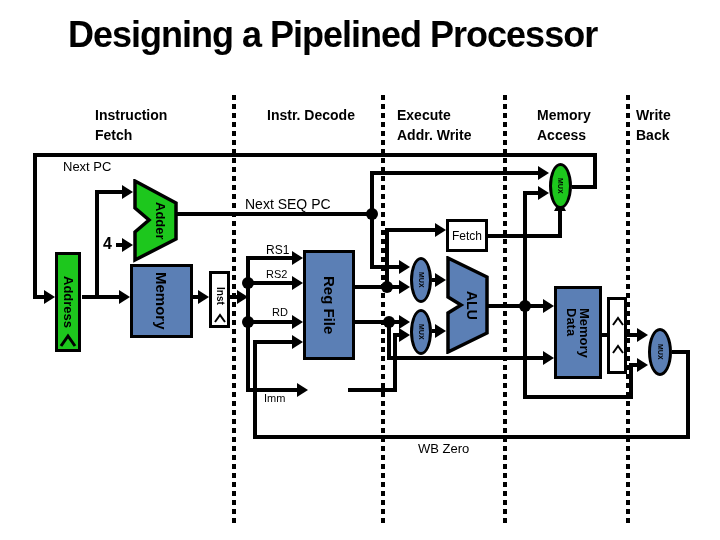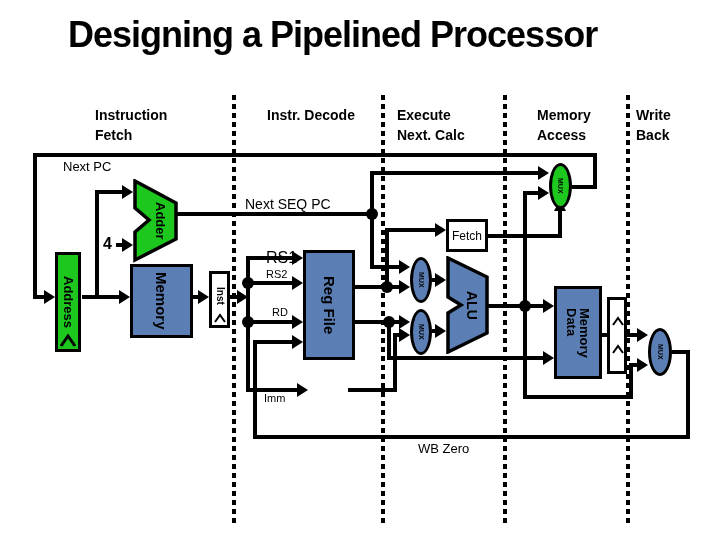--- a/index.html
+++ b/index.html
@@ -37,21 +37,21 @@
 
   <div class="hdr" style="left:95px;top:105px">
     <div>Instruction</div>
     <div>Fetch</div>
   </div>
   <div class="hdr" style="left:267px;top:105px">
     <div>Instr. Decode</div>
   </div>
   <div class="hdr" style="left:397px;top:105px">
     <div>Execute</div>
-    <div>Next. Calc</div>
+    <div>Addr. Write</div>
   </div>
   <div class="hdr" style="left:537px;top:105px">
     <div>Memory</div>
     <div>Access</div>
   </div>
   <div class="hdr" style="left:636px;top:105px">
     <div>Write</div>
     <div>Back</div>
   </div>
 
@@ -213,19 +213,19 @@
       <polyline points="1,9 6,2 11,9" fill="none" stroke="#000" stroke-width="2"></polyline>
     </svg>
   </div>
 
   <div class="box blue mux" style="left:648px;top:328px;width:24px;height:48px">
     <div class="vtext" style="font-size:7px">MUX</div>
   </div>
 
   <div class="lbl" style="left:63px;top:159px">Next PC</div>
   <div class="lbl" style="left:245px;top:196px;font-size:14px">Next SEQ PC</div>
-  <div class="lbl" style="left:266px;top:249px;font-size:16px">RS1</div>
+  <div class="lbl" style="left:266px;top:243px;font-size:12px">RS1</div>
   <div class="lbl" style="left:266px;top:268px;font-size:11px">RS2</div>
   <div class="lbl" style="left:272px;top:306px;font-size:11px">RD</div>
   <div class="lbl" style="left:264px;top:392px;font-size:11px">Imm</div>
   <div class="lbl" style="left:418px;top:441px">WB Zero</div>
 
 </div>
 
 </body></html>

